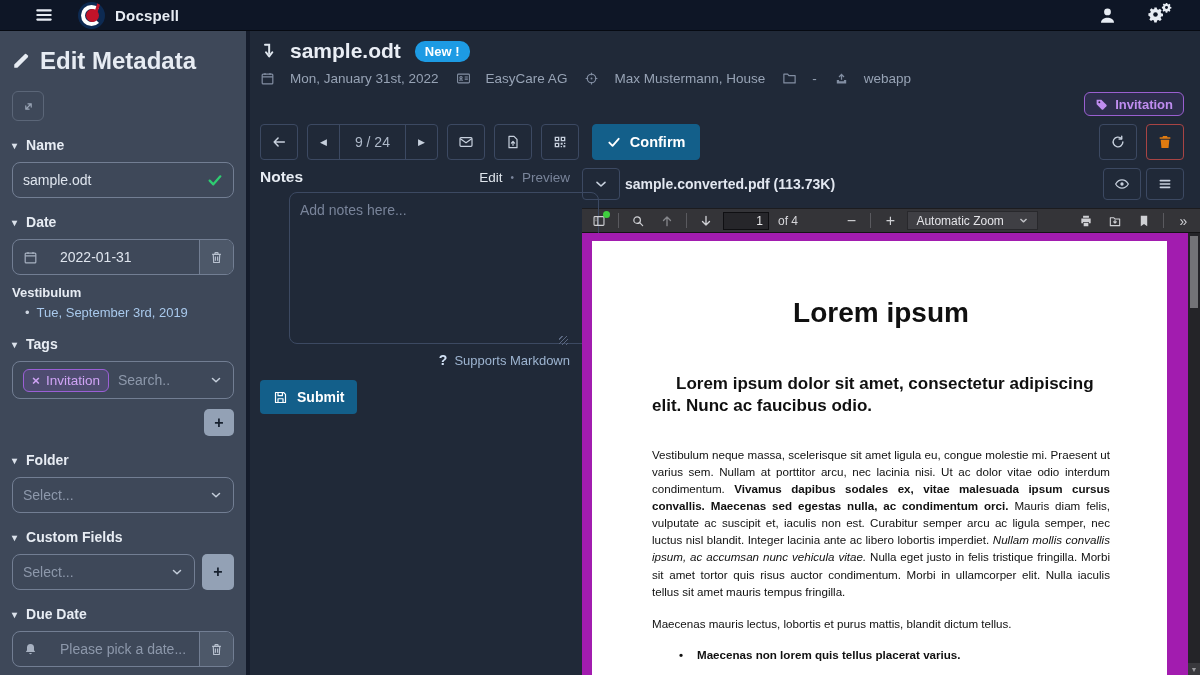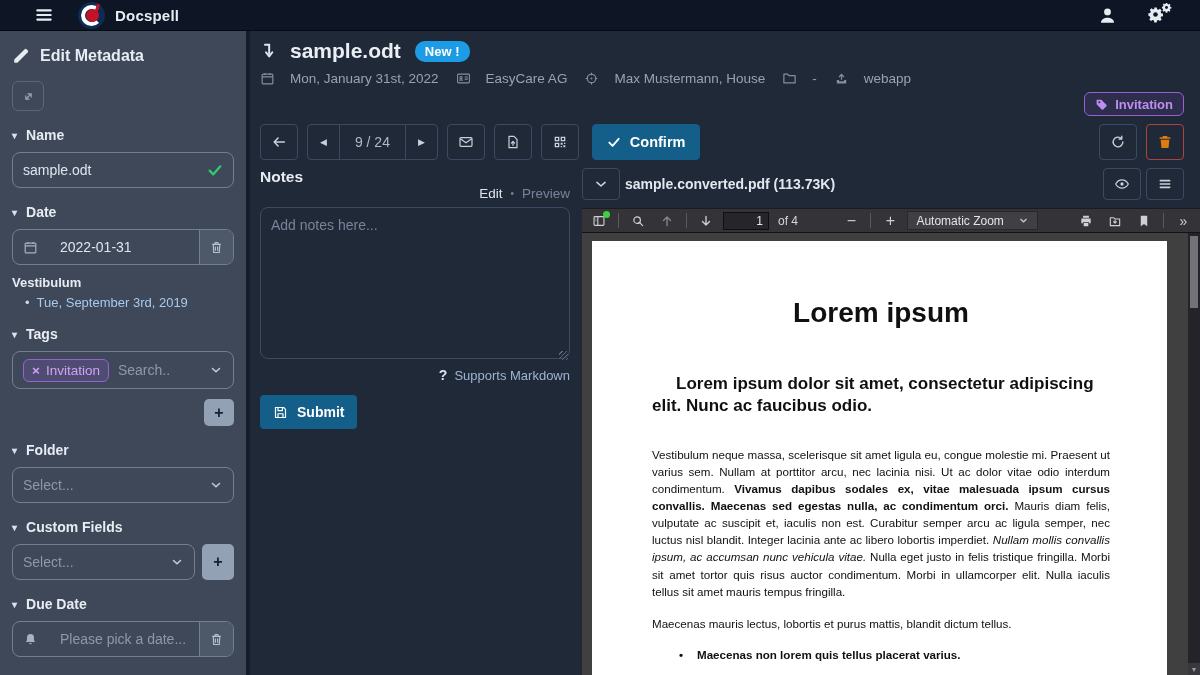--- a/index.html
+++ b/index.html
@@ -22,21 +22,21 @@
   .nav-title { font-weight:bold; font-size:15px; margin-left:10px; letter-spacing:.2px;}
   .nav-right { margin-left:auto; display:flex; align-items:center; gap:30px; }
   .nav-icon { width:19px; height:19px; color:#e7ecf3; cursor:pointer; position:relative;}
   .cog-small { position:absolute; right:-6px; top:-4px; width:11px; height:11px; }
 
   
   .content { flex:1; display:flex; min-height:0; }
 
   
   .sidebar { width:250px; flex:none; background:#3e4859; border-right:4px solid #151c2b; padding:10px 12px; overflow:hidden; }
-  .sb-heading { display:flex; align-items:center; gap:10px; font-size:16px; font-weight:bold; margin:6px 0 16px; }
+  .sb-heading { display:flex; align-items:center; gap:10px; font-size:24px; font-weight:bold; margin:6px 0 16px; }
   .sb-heading .ic { width:18px; height:18px; color:#e7ecf3;}
   .expand-btn { width:32px; height:30px; border:1px solid #5b6678; border-radius:6px; display:flex; align-items:center; justify-content:center; color:#99a4b5; cursor:pointer; margin-bottom:14px; }
   .sec-head { display:flex; align-items:center; gap:9px; font-size:14px; font-weight:bold; margin:16px 0 9px; cursor:pointer; }
   .caret { font-size:10px; color:#dbe1ea; }
   .inputbox { display:flex; align-items:center; border:1px solid #727e93; border-radius:8px; height:36px; padding:0 10px; font-size:14px; color:#dfe5ee; background:transparent; overflow:hidden;}
   .inputbox input { background:transparent; border:none; outline:none; color:#dfe5ee; font-size:14px; flex:1; font-family:inherit; min-width:0;}
   .check-ok { color:#2ecc71; width:16px; height:16px; }
   .grp { padding:0; }
   .grp .mainpart { flex:1; display:flex; align-items:center; gap:22px; padding:0 10px; min-width:0;}
   .grp .trash-seg { width:34px; align-self:stretch; background:#4d5869; border-left:1px solid #727e93; display:flex; align-items:center; justify-content:center; color:#b9c2d0; cursor:pointer; flex:none;}
@@ -79,28 +79,28 @@
   .tri { font-size:9px; }
   .confirm-btn { height:36px; background:#135f8a; border:1px solid #135f8a; border-radius:4px; color:#fff; font-weight:bold; font-size:14.5px; display:flex; align-items:center; gap:9px; padding:0 14px; cursor:pointer; margin-left:4px;}
   .confirm-btn .ic { width:14px; height:14px;}
   .tb-spacer { flex:1; }
   .tbtn.danger { border-color:#a84444; color:#e07b10; }
   .tbtn.danger .ic { width:16px; height:16px; }
 
   
   .panes { flex:1; display:flex; min-height:0; padding-left:10px; margin-top:6px;}
   .notes-pane { width:310px; flex:none; display:flex; flex-direction:column; }
-  .notes-head { display:flex; align-items:baseline; margin-bottom:6px; margin-top:2px;flex-direction:column;}
+  .notes-head { display:flex; align-items:baseline; margin-bottom:6px; margin-top:2px;}
   .notes-title { font-size:15.5px; font-weight:bold; }
   .notes-tabs { margin-left:auto; font-size:13.5px; display:flex; gap:8px; align-items:center;}
   .ntab-active { color:#dfe5ec; cursor:pointer;}
   .ntab-dot { color:#79849a; font-size:10px;}
   .ntab { color:#79849a; cursor:pointer;}
   .notes-area-wrap { position:relative; }
-  .notes-area { width:100%; height:152px; background:transparent; border:1px solid #3c4962; border-radius:8px; resize:none; color:#ffffff; font-size:14px; font-family:inherit; padding:9px 10px; outline:none;}
+  .notes-area { width:100%; height:152px; background:transparent; border:1px solid #3c4962; border-radius:8px; resize:none; color:#ffffff; font-size:14px; font-family:inherit; padding:9px 10px; outline:none;margin-left:29px;}
   .notes-area::placeholder { color:#79849a; }
   .resize-grip { position:absolute; right:2px; bottom:3px; width:9px; height:9px;
      background:repeating-linear-gradient(135deg, transparent 0 2px, #5a6780 2px 3px); pointer-events:none;}
   .md-hint { display:flex; justify-content:flex-end; align-items:center; gap:7px; font-size:13px; color:#9db4d0; margin-top:4px; cursor:pointer;}
   .md-hint .q { font-weight:bold; font-size:14px; color:#d3e2f6;}
   .submit-btn { margin-top:12px; align-self:flex-start; height:34px; background:#135f8a; border-radius:4px; color:#fff; font-weight:bold; font-size:14px; display:flex; align-items:center; gap:9px; padding:0 13px; cursor:pointer;}
   .submit-btn .ic { width:15px; height:15px;}
 
   
   .pdf-pane { flex:1; display:flex; flex-direction:column; margin-left:12px; min-width:0;}
@@ -114,21 +114,21 @@
   .pjbtn .ic { width:14px; height:14px;}
   .pjbtn.dim { color:#85868b; }
   .pj-sep { width:1px; height:15px; background:#5a5a5f; margin:0 2px; flex:none;}
   .pj-dot { position:absolute; width:7px; height:7px; border-radius:50%; background:#3fcf3f; top:1px; right:1px;}
   .pj-pageinput { width:46px; height:18px; background:#26262a; border:1px solid #0f0f12; color:#e8e8ea; text-align:right; padding-right:5px; font-size:12px; font-family:inherit; outline:none;}
   .pj-of { color:#d6d6da; margin-left:4px;}
   .pj-zoom { height:19px; background:#3f3f44; border:1px solid #28282c; display:flex; align-items:center; gap:14px; padding:0 8px; cursor:pointer; color:#e4e4e8; flex:none;}
   .pj-zoom .ic { width:11px; height:11px; color:#bfc0c5;}
   .pj-chev2 { font-size:14px; letter-spacing:-1px; color:#cfd0d4;}
 
-  .pdf-viewer { flex:1; background:#404040; position:relative; overflow:hidden; min-height:0;}
+  .pdf-viewer { flex:1; background:#a21caf; position:relative; overflow:hidden; min-height:0;}
   .pdf-page { position:absolute; left:10px; top:8px; width:575px; bottom:-20px; background:#fff; color:#101010; padding:56px 57px 0 60px; }
   .doc-title { font-size:28px; font-weight:bold; text-align:center; margin-bottom:44px; font-family:"Liberation Sans", sans-serif;}
   .doc-h2 { font-size:17px; font-weight:bold; line-height:1.28; text-indent:24px; margin-bottom:29px;}
   .doc-p { font-size:11.6px; line-height:1.48; text-align:justify; margin-bottom:15px;}
   .doc-p .b { font-weight:bold; }
   .doc-p .i { font-style:italic; }
   .doc-li { display:flex; font-size:11.6px; line-height:1.45; margin:0 0 13px 27px; }
   .doc-li .blt { width:18px; flex:none; }
   .doc-li.bold { font-weight:bold; }
   .pdf-scroll { position:absolute; right:0; top:0; bottom:0; width:12px; background:#242428; }

